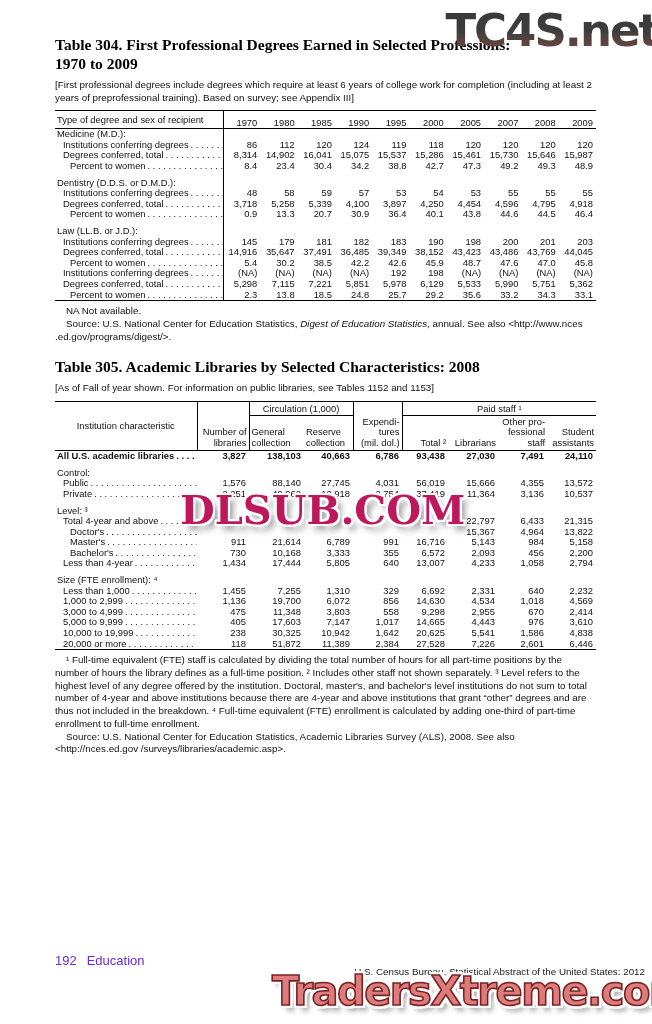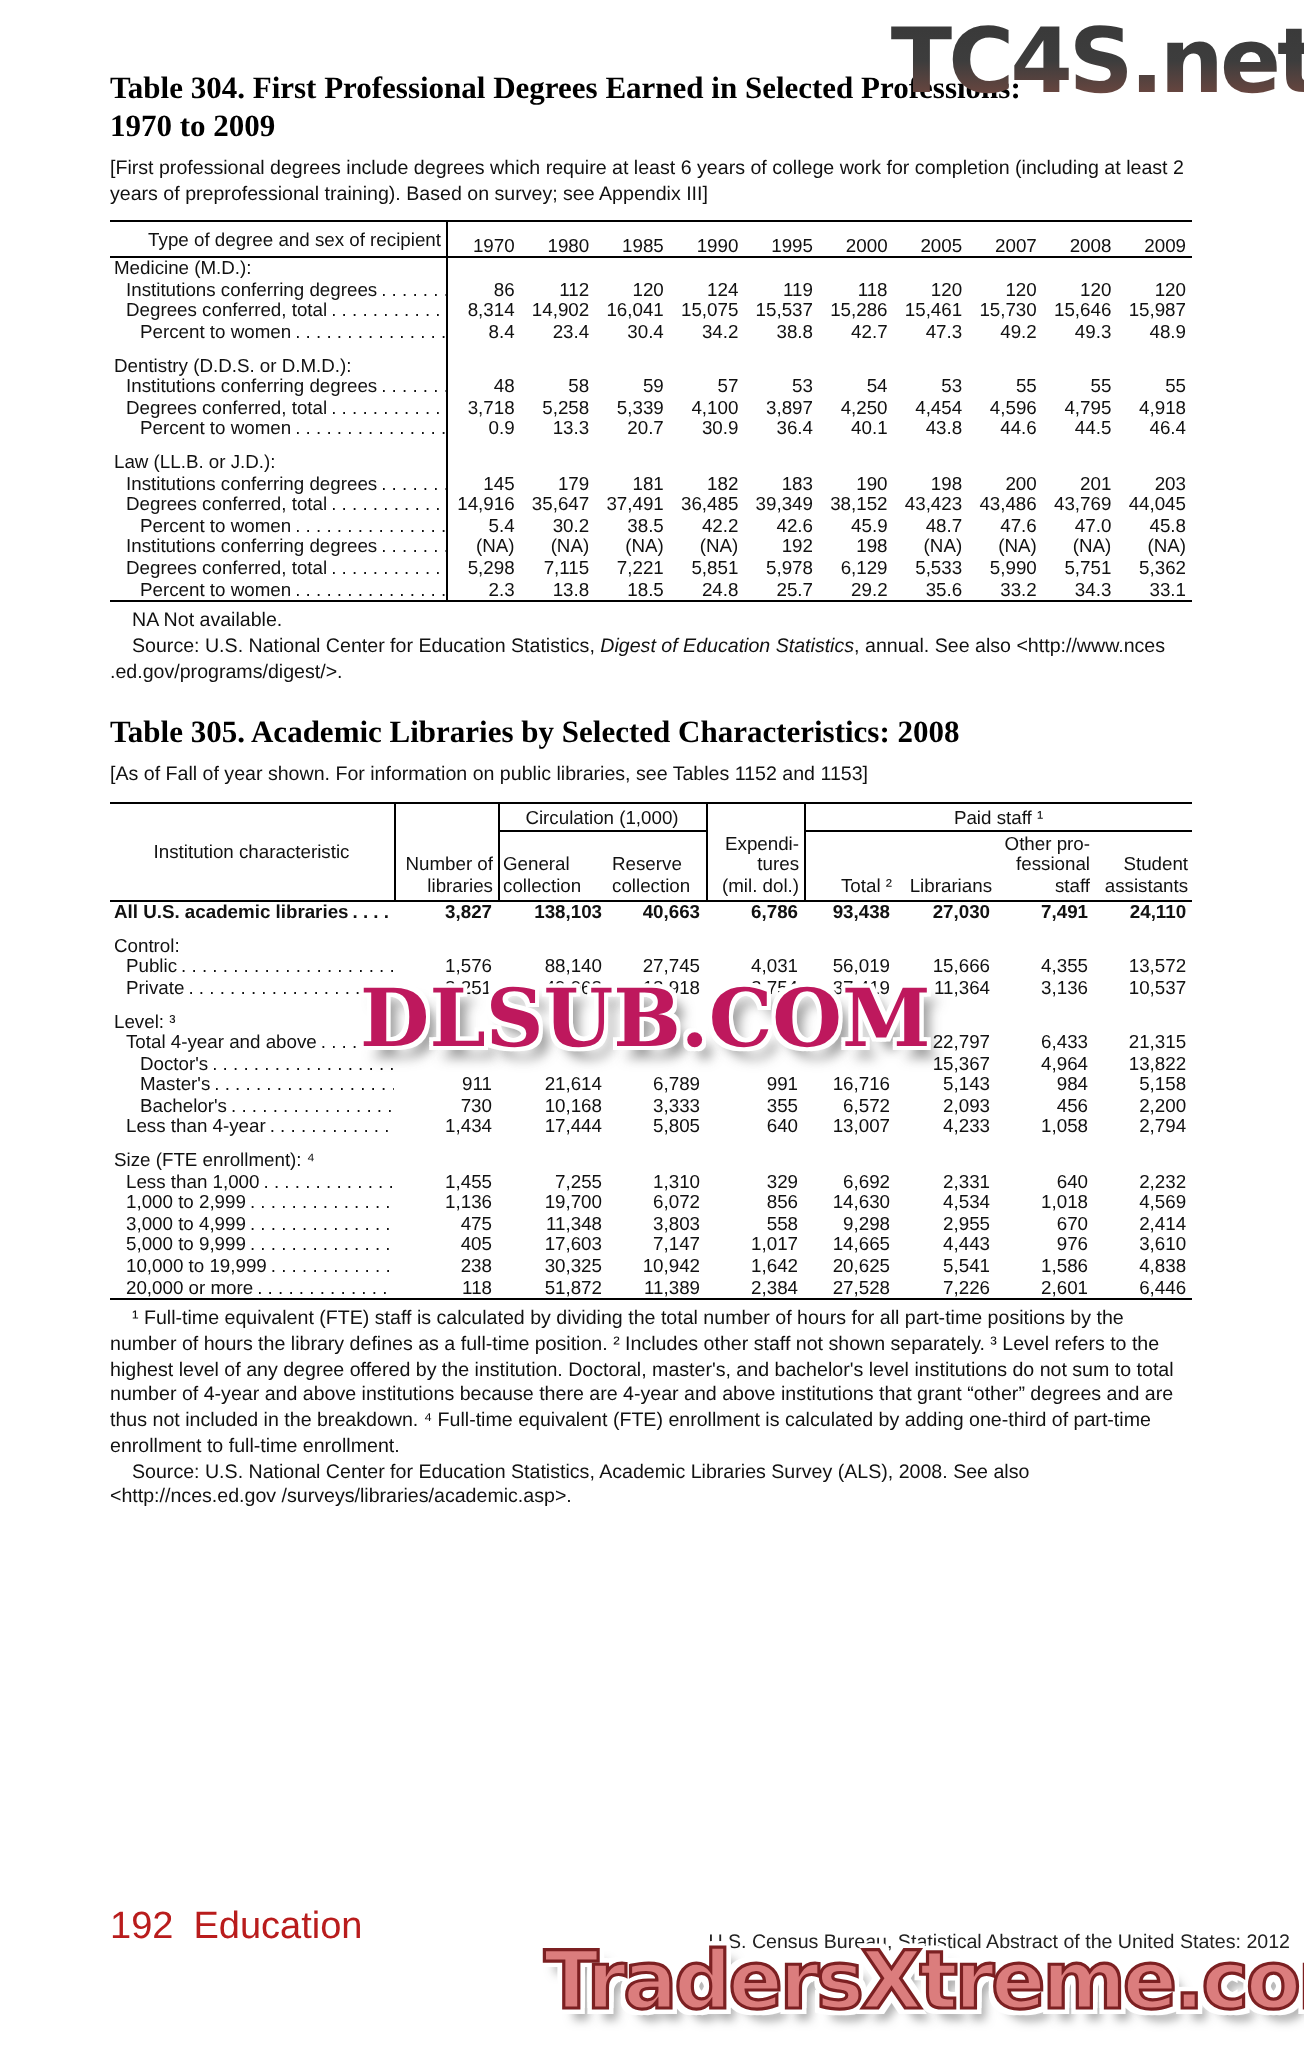--- a/index.html
+++ b/index.html
@@ -27,35 +27,35 @@
   
   .stub { overflow:hidden; }
   .stubflex { display:flex; align-items:baseline; }
   .lbl { white-space:nowrap; }
   .dots { flex:1 1 auto; overflow:hidden; white-space:nowrap; margin-left:2px; }
   .dots::after { content:" . . . . . . . . . . . . . . . . . . . . . . . . . . . . . . . . . . . . . . . . . . . ."; }
   .ind0 { padding-left:2px; } .ind1 { padding-left:8px; } .ind2 { padding-left:15px; }
 
   
   #t304 th:first-child, #t304 td:first-child { border-right:1px solid #000; }
-  #t304 thead th.stubhead { vertical-align:middle; text-align:right; padding:3px 2px; }
+  #t304 thead th.stubhead { vertical-align:middle; text-align:left; padding:3px 2px; }
 
   
   #t305 .brr { border-right:1px solid #000; }
   #t305 th.grp { text-align:center; border-bottom:1px solid #000; padding-bottom:1px; }
   #t305 th.sub { white-space:pre-line; text-align:right; line-height:10.5px; }
   #t305 th.subc { white-space:pre-line; text-align:left; line-height:10.5px; }
   #t305 th.stubhead { vertical-align:middle; }
 
   .fnblock { margin-top:4px; }
   .fn { font-size:9.8px; line-height:1.3; text-indent:11px; color:#111; }
   .fn .it { font-style:italic; }
 
   
-  .pagefoot-left { position:absolute; left:55px; top:953px; font-size:19px; color:#b91c1c; }
+  .pagefoot-left { position:absolute; left:55px; top:953px; font-size:13px; color:#6d28d9; }
   .pagefoot-left .sp { display:inline-block; width:10px; }
   .pagefoot-right { position:absolute; right:7px; top:966px; font-size:9.8px; color:#222; }
 
   
   .wm-top {
     position:absolute; top:4px; right:-6px; z-index:5;
     font-family:"DejaVu Sans", sans-serif; font-weight:bold; font-size:45px; letter-spacing:-2px;
     background:linear-gradient(180deg,#383838 0%,#3d3d3d 50%,#64453f 78%,#9c6a60 100%);
     -webkit-background-clip:text; background-clip:text; color:transparent;
   }

